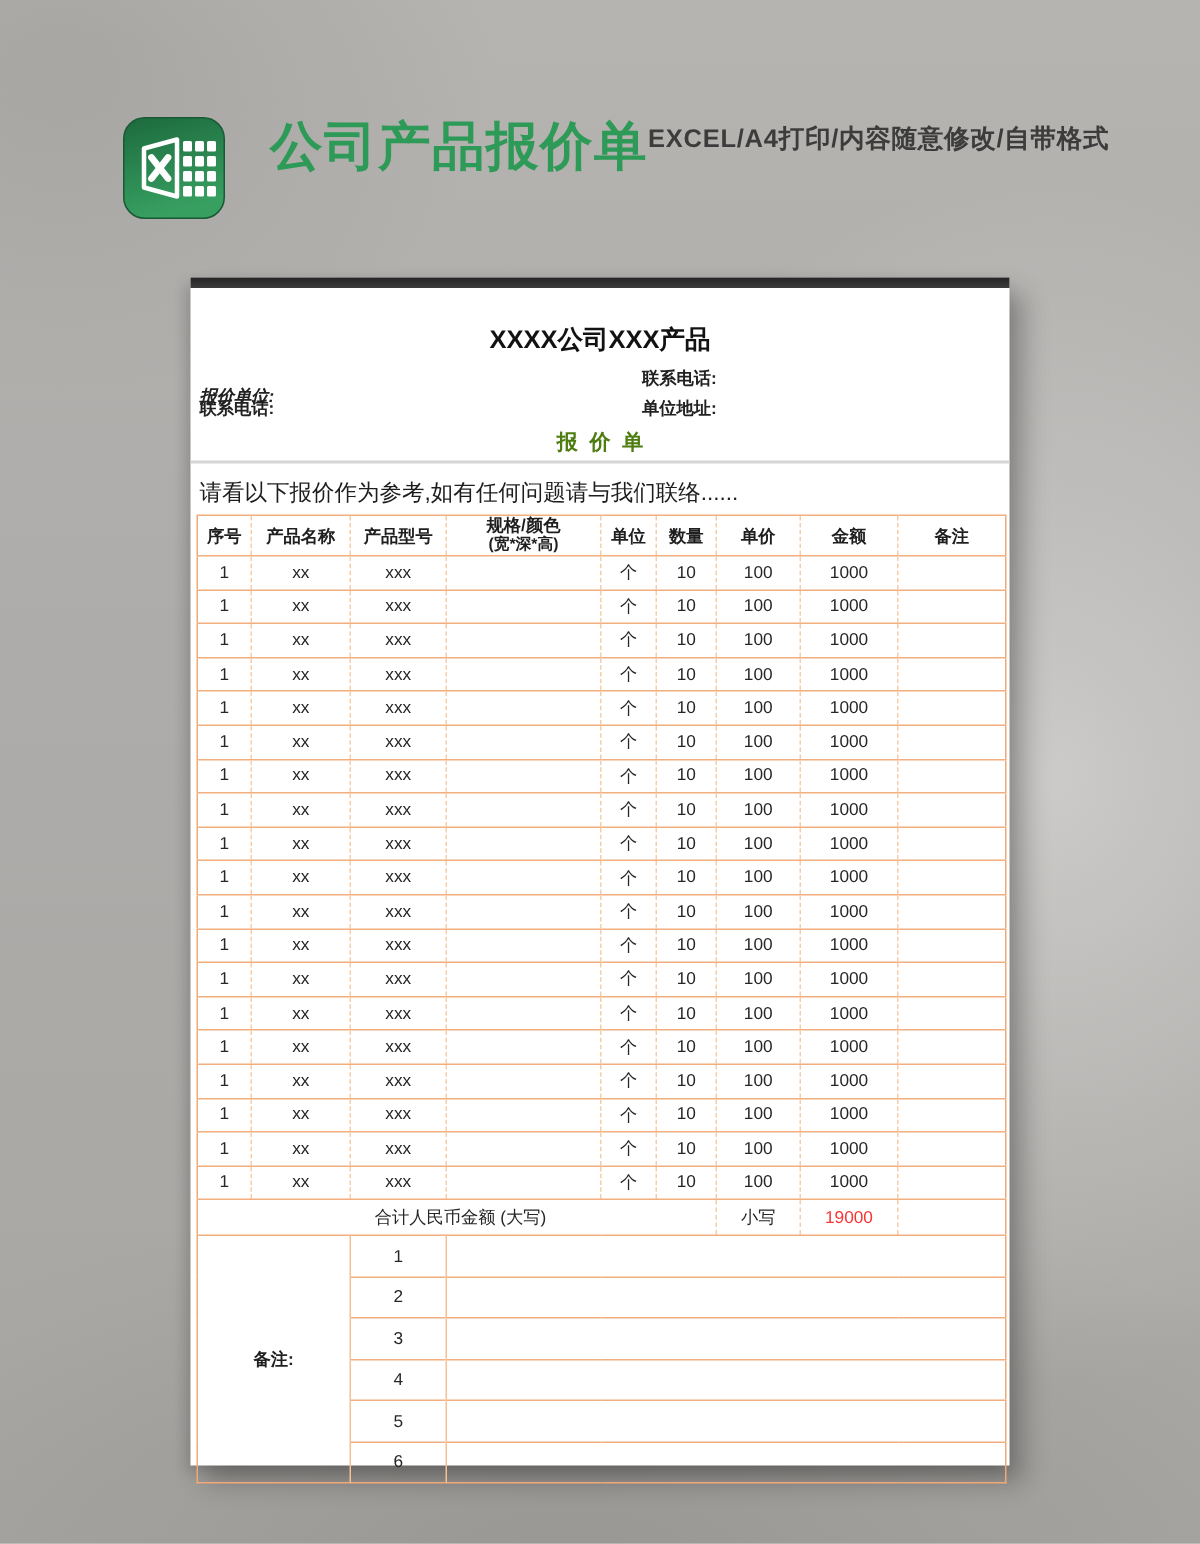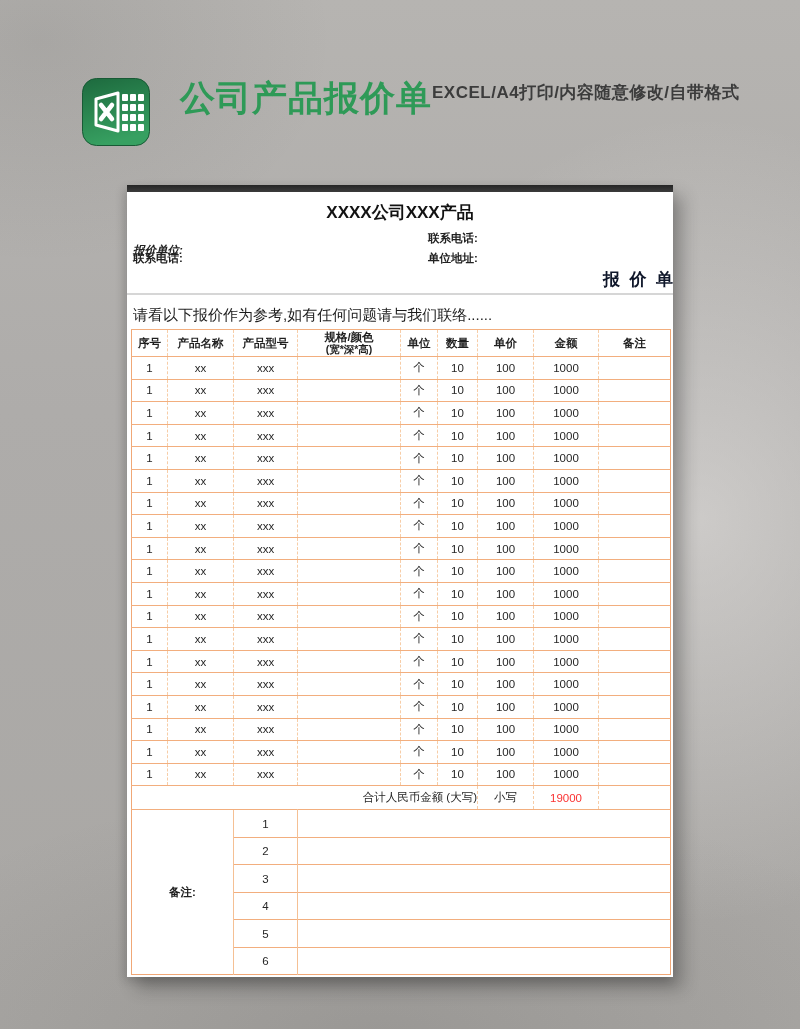--- a/index.html
+++ b/index.html
@@ -18,45 +18,45 @@
   .promo-text{display:flex;flex-direction:row;}
   .promo-title{font-size:35px;line-height:40px;font-weight:bold;color:#2e9a57;letter-spacing:1px;}
   .promo-subtitle{font-size:17px;line-height:22px;font-weight:600;color:#3c3c3c;margin-top:4px;letter-spacing:.5px;}
 
   .page{
     position:absolute;left:127px;top:185px;width:546px;height:792px;background:#ffffff;
     box-shadow:9px 11px 16px rgba(30,30,30,.33), -3px 4px 9px rgba(30,30,30,.18);
     box-sizing:border-box;
   }
   .topbar{height:7px;background:linear-gradient(180deg,#242424,#3c3c3c);}
-  .doc-title{margin-top:9px;text-align:center;font-size:17px;line-height:24px;font-weight:bold;color:#121212;}
+  .doc-title{margin-top:23px;text-align:center;font-size:17px;line-height:24px;font-weight:bold;color:#121212;}
   .fields{position:relative;margin:4px 6px 0 6px;height:40px;font-size:11.5px;font-weight:bold;color:#222;}
   .f{position:absolute;white-space:nowrap;}
   .f-a{left:0;top:14px;font-style:italic;}
   .f-b{left:295px;top:2px;}
   .f-c{left:0;top:22px;}
   .f-d{left:295px;top:22px;}
-  .section-title{text-align:right;font-size:17px;line-height:22px;font-weight:bold;color:#0f172a;white-space:pre;}
+  .section-title{text-align:center;font-size:14px;line-height:22px;font-weight:bold;color:#4d7c0f;white-space:pre;}
   .divider{border-top:2px solid #d6d6d6;margin-top:2px;}
   .notice{margin:12px 6px 0 6px;font-size:15px;color:#1d1d1d;height:16px;line-height:16px;}
 
   table.qt{
     margin:6px 3px 0 4px;border-collapse:collapse;table-layout:fixed;width:539px;
     font-size:11.5px;color:#262626;border:1px solid #f0a877;
   }
   .qt th,.qt td{
     border-top:1px solid #f2ae7e;border-left:1px dashed #f7cda7;
     padding:0;text-align:center;vertical-align:middle;overflow:hidden;white-space:nowrap;
   }
   .qt thead th{height:26px;font-weight:600;color:#1f1f1f;}
   .qt .spec2{font-size:10.5px;line-height:11px;font-weight:600;}
   .qt .spec1{font-size:11.5px;line-height:13px;font-weight:600;}
   .qt tr.drow{height:22.6px;}
   .qt tr.total{height:24px;}
-  .qt td.tl{text-align:right;padding-left:5px;}
+  .qt td.tl{text-align:center;padding-left:5px;}
   .qt td.red{color:#fa3232;}
   .qt tr.rrow{height:27.5px;}
   .qt td.remark-label{font-weight:bold;color:#1f1f1f;border-left:1px dashed #f7cda7;}
   .qt td.rnum{border-left:1px solid #f5c094;border-right:1px solid #f5c094;}
   .qt td.rblank{border-left:none;}
 </style>
 </head>
 <body>
 
 <div class="promo-header">

